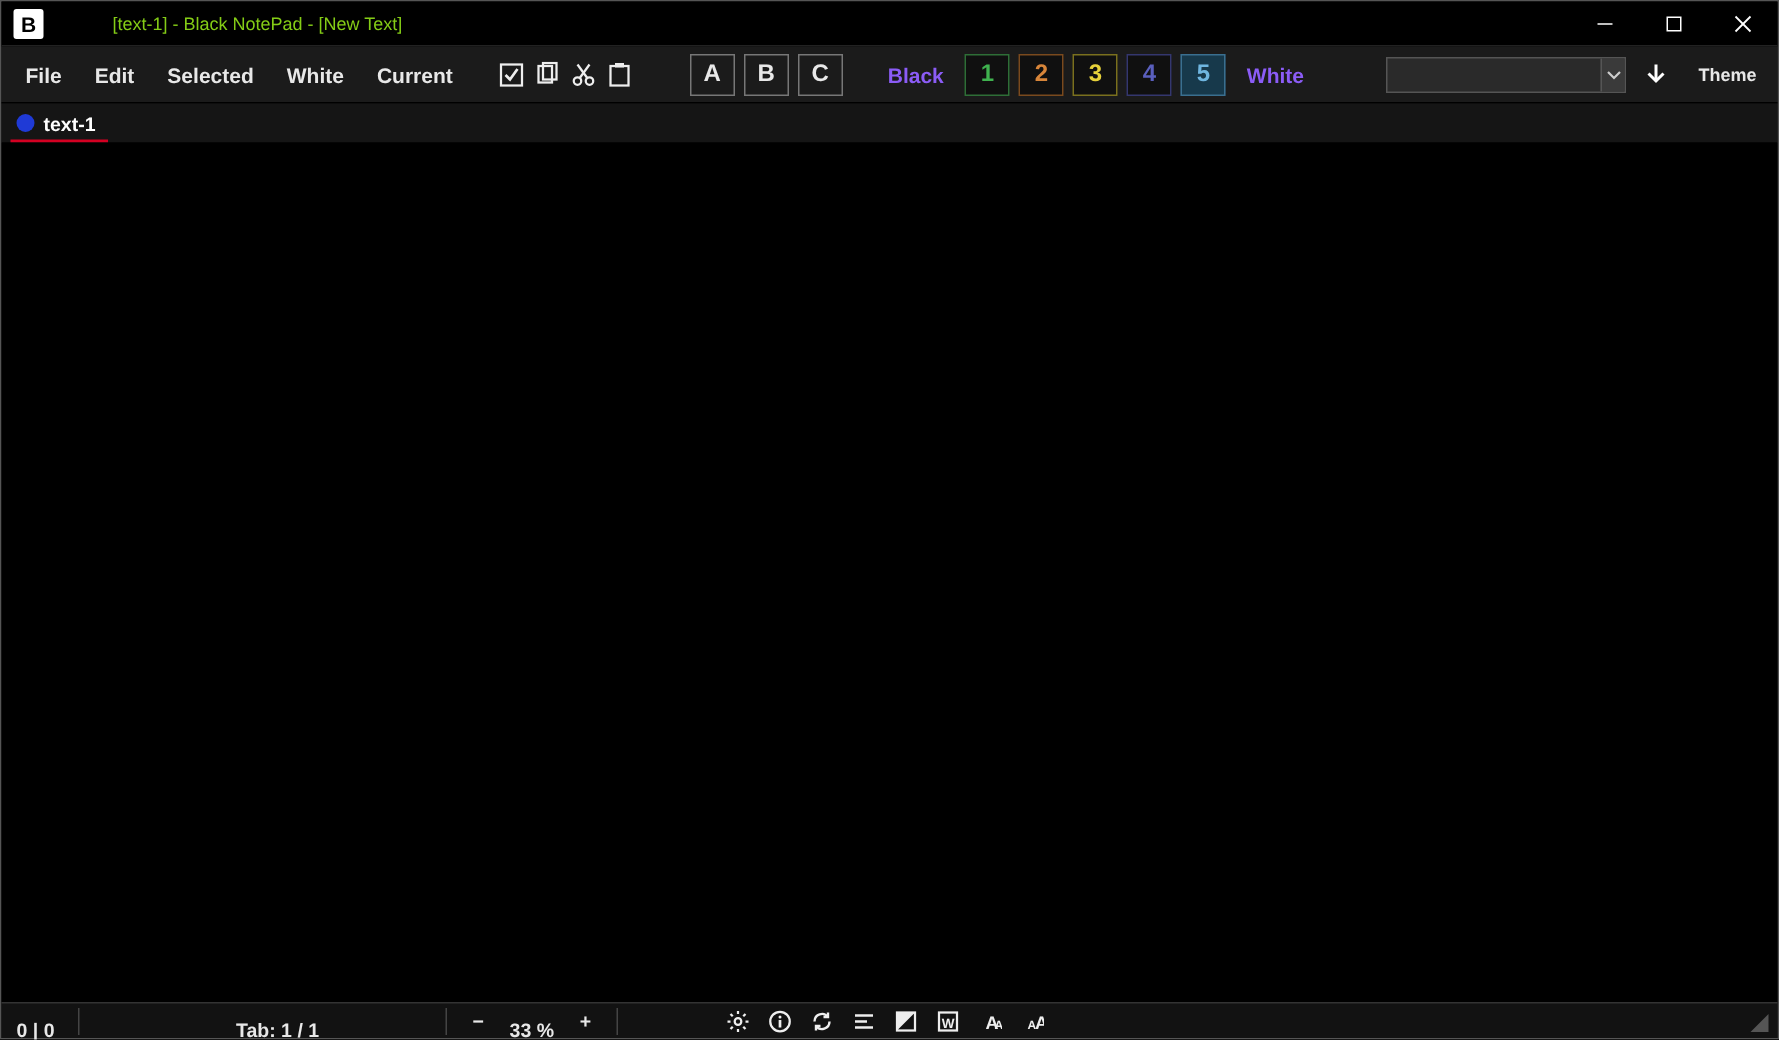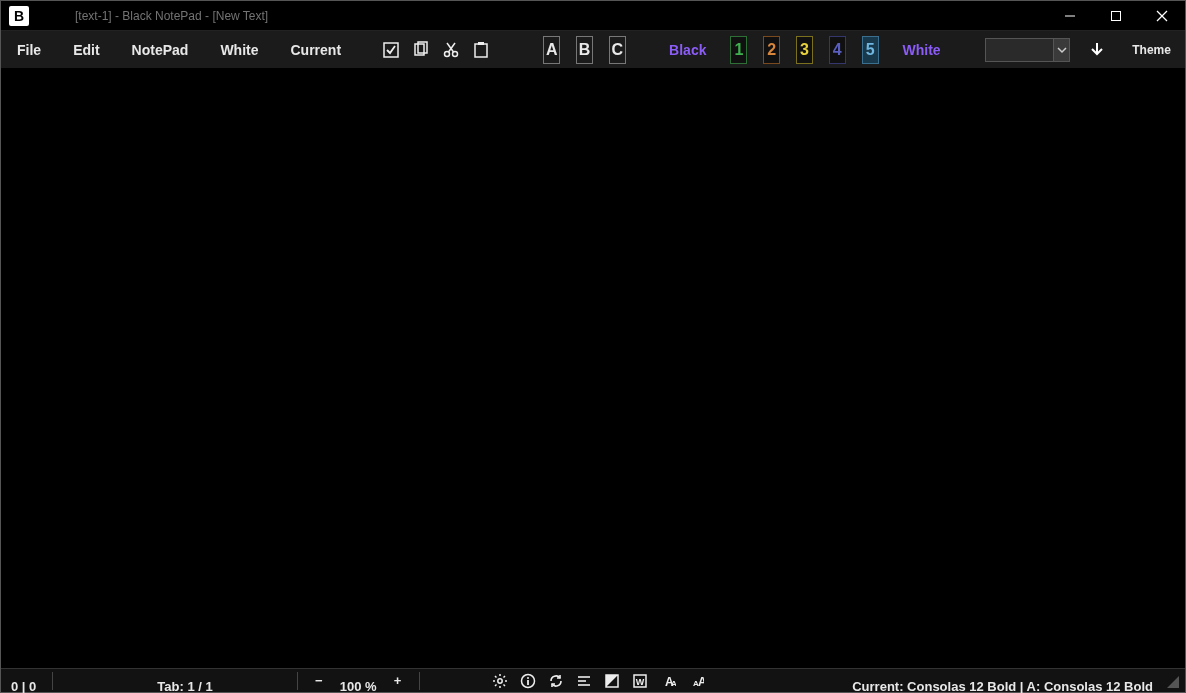--- a/index.html
+++ b/index.html
@@ -2,27 +2,27 @@
 <html><head>
 <meta charset="utf-8">
 <style>
   * { box-sizing: border-box; margin: 0; padding: 0; }
   html, body { width: 1186px; height: 693px; font-family: "Segoe UI", Arial, sans-serif; background: #000; overflow: hidden; }
   .window { width: 1186px; height: 693px; display: flex; flex-direction: column; border: 1px solid #555; background: #000; }
 
   
   .titlebar { height: 30px; background: #000; display: flex; align-items: center; border-bottom: 1px solid #222; }
   .titlebar .app-icon { width: 20px; height: 20px; margin: 0 6px 0 8px; display: flex; align-items: center; justify-content: center; background: #fff; border-radius: 2px; color: #000; font-weight: 900; font-size: 14px; line-height: 1; }
-  .titlebar .title { color: #737373; font-size: 12px; flex: 0 0 auto; padding-left: 40px; }
+  .titlebar .title { color: #84cc16; font-size: 12px; flex: 0 0 auto; padding-left: 40px; }
   .titlebar .spacer { flex: 1 1 auto; }
   .titlebar .winbtn { width: 46px; height: 30px; display: flex; align-items: center; justify-content: center; color: #fff; }
   .titlebar .winbtn svg { width: 12px; height: 12px; }
 
   
-  .toolbar { height: 38px; background: #1b1b1b; display: flex; align-items: center; padding: 0 6px; gap: 12px; color: #fff; border-bottom: 1px solid #000; }
+  .toolbar { height: 38px; background: #1b1b1b; display: flex; align-items: center; padding: 0 6px; gap: 2px; color: #fff; border-bottom: 1px solid #000; }
   .menu-item { padding: 4px 10px; font-size: 14px; font-weight: 700; cursor: default; color: #e8e8e8; }
   .tb-gap { width: 14px; }
 
   .tb-icon { width: 22px; height: 22px; display: flex; align-items: center; justify-content: center; color: #eee; }
   .tb-icon svg { width: 18px; height: 18px; }
 
   .letter-box { width: 30px; height: 28px; border: 1px solid #777; display: flex; align-items: center; justify-content: center; font-weight: 700; font-size: 16px; color: #e8e8e8; margin: 0 2px; background: #1b1b1b; }
 
   .theme-label { font-size: 14px; font-weight: 700; padding: 0 10px; color: #8b5cf6; }
 
@@ -86,21 +86,21 @@
       <svg viewBox="0 0 12 12">
           <line x1="1" y1="1" x2="11" y2="11" stroke="currentColor" stroke-width="1.2"></line>
           <line x1="11" y1="1" x2="1" y2="11" stroke="currentColor" stroke-width="1.2"></line>
         </svg>
     </div>
   </div>
 
   <div class="toolbar">
     <div class="menu-item">File</div>
     <div class="menu-item">Edit</div>
-    <div class="menu-item">NotePad</div>
+    <div class="menu-item">Selected</div>
     <div class="menu-item">White</div>
     <div class="menu-item">Current</div>
 
     <div class="tb-gap"></div>
 
     <div class="tb-icon">
       <svg viewBox="0 0 18 18">
           <rect x="2" y="2" width="14" height="14" fill="none" stroke="currentColor" stroke-width="1.5"></rect>
           <polyline points="5,9 8,12 13,5" fill="none" stroke="currentColor" stroke-width="1.8"></polyline>
         </svg>
@@ -159,34 +159,40 @@
     <div class="dl-icon">
       <svg viewBox="0 0 18 18">
           <line x1="9" y1="2" x2="9" y2="12" stroke="currentColor" stroke-width="2"></line>
           <polyline points="4,8 9,13 14,8" fill="none" stroke="currentColor" stroke-width="2"></polyline>
         </svg>
     </div>
 
     <div class="theme-btn">Theme</div>
   </div>
 
+  <div class="tabstrip">
+    <div class="doc-tab">
+      <span class="dot"></span>
+      <span>text-1</span>
+    </div>
+  </div>
 
   <div class="editor">
     <div class="watermark"></div>
   </div>
 
   <div class="statusbar">
     <span class="sb-text">0 | 0</span>
     <div class="sep"></div>
     <div style="width:80px"></div>
     <span class="sb-text">Tab: 1 / 1</span>
     <div style="width:60px"></div>
     <div class="sep"></div>
     <span class="sb-minus">−</span>
-    <span class="sb-text">100 %</span>
+    <span class="sb-text">33 %</span>
     <span class="sb-plus">+</span>
     <div class="sep"></div>
     <div style="width:50px"></div>
 
     <div class="sb-btn">
       <svg viewBox="0 0 16 16">
           <circle cx="8" cy="8" r="2.2" fill="none" stroke="currentColor" stroke-width="1.5"></circle>
           <g stroke="currentColor" stroke-width="1.5">
             <line x1="8" y1="1" x2="8" y2="3"></line>
             <line x1="8" y1="13" x2="8" y2="15"></line>
@@ -240,17 +246,16 @@
         </svg>
     </div>
     <div class="sb-btn">
       <svg viewBox="0 0 16 16">
           <text x="5" y="13" font-size="8" font-weight="700" fill="currentColor">A</text>
           <text x="10" y="13" font-size="12" font-weight="700" fill="currentColor">A</text>
         </svg>
     </div>
 
     <div class="flex"></div>
-    <span class="sb-text">Current: Consolas 12 Bold | A: Consolas 12 Bold</span>
     <div class="grip"></div>
   </div>
 
 </div>
 
 </body></html>

